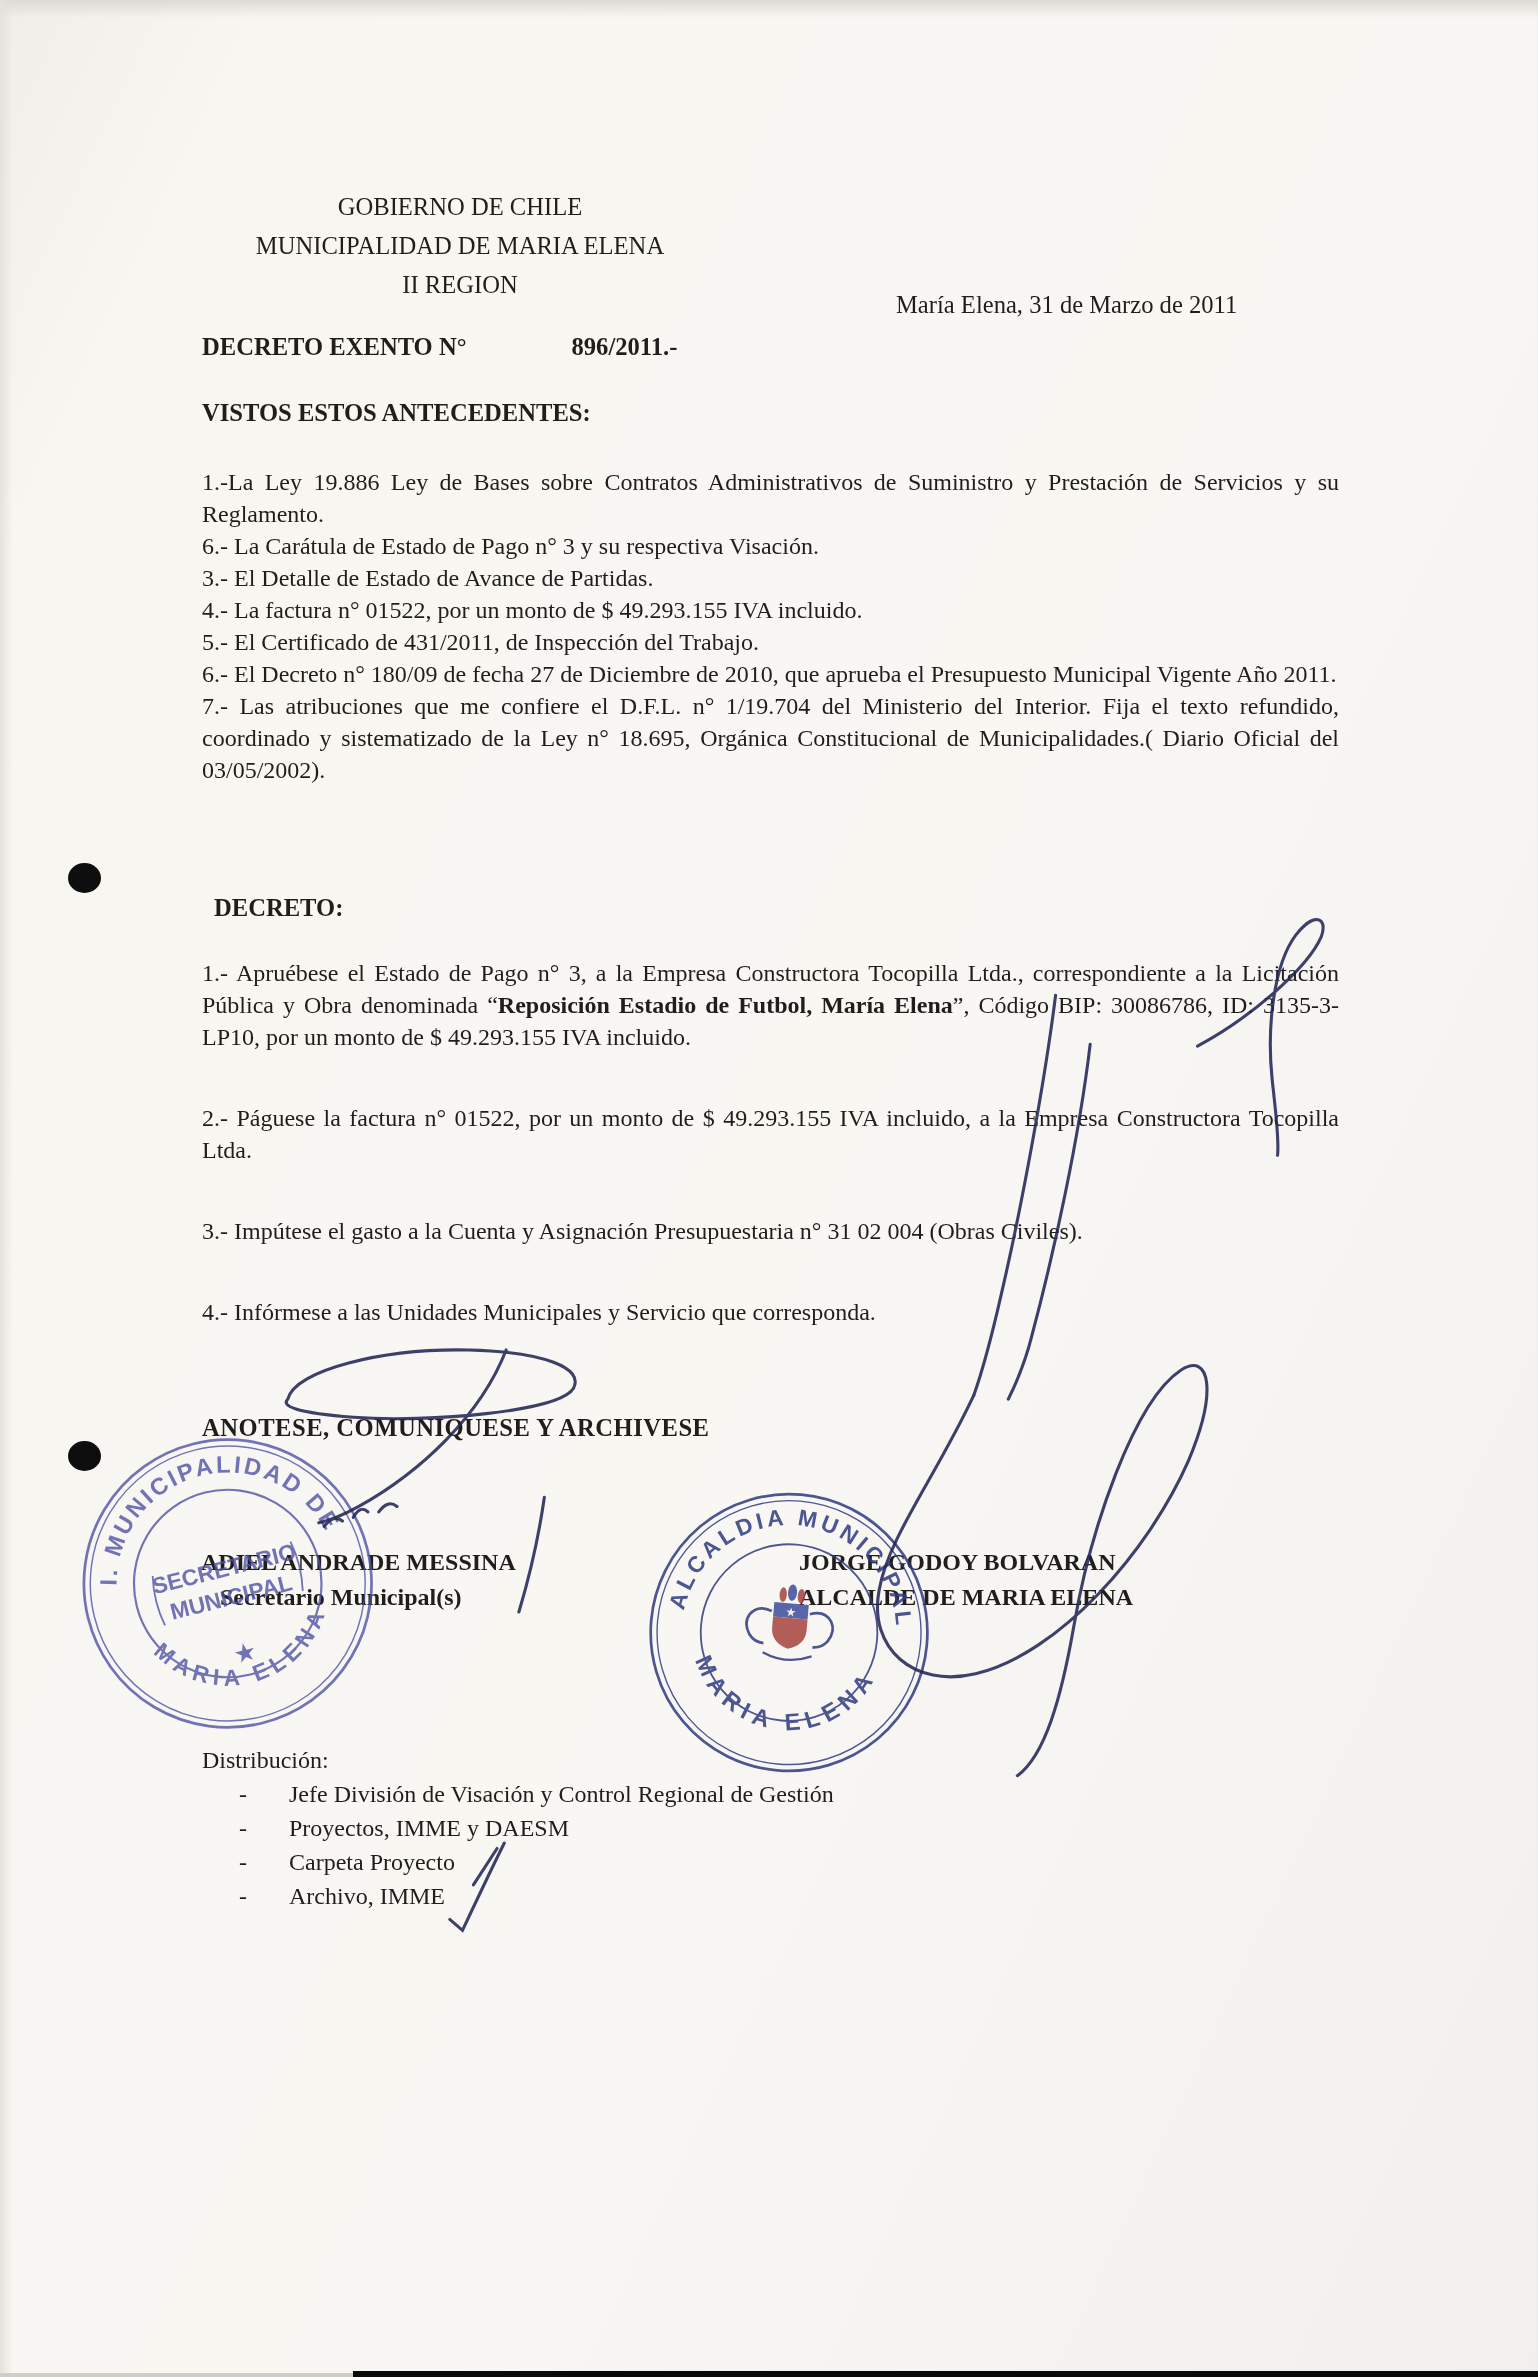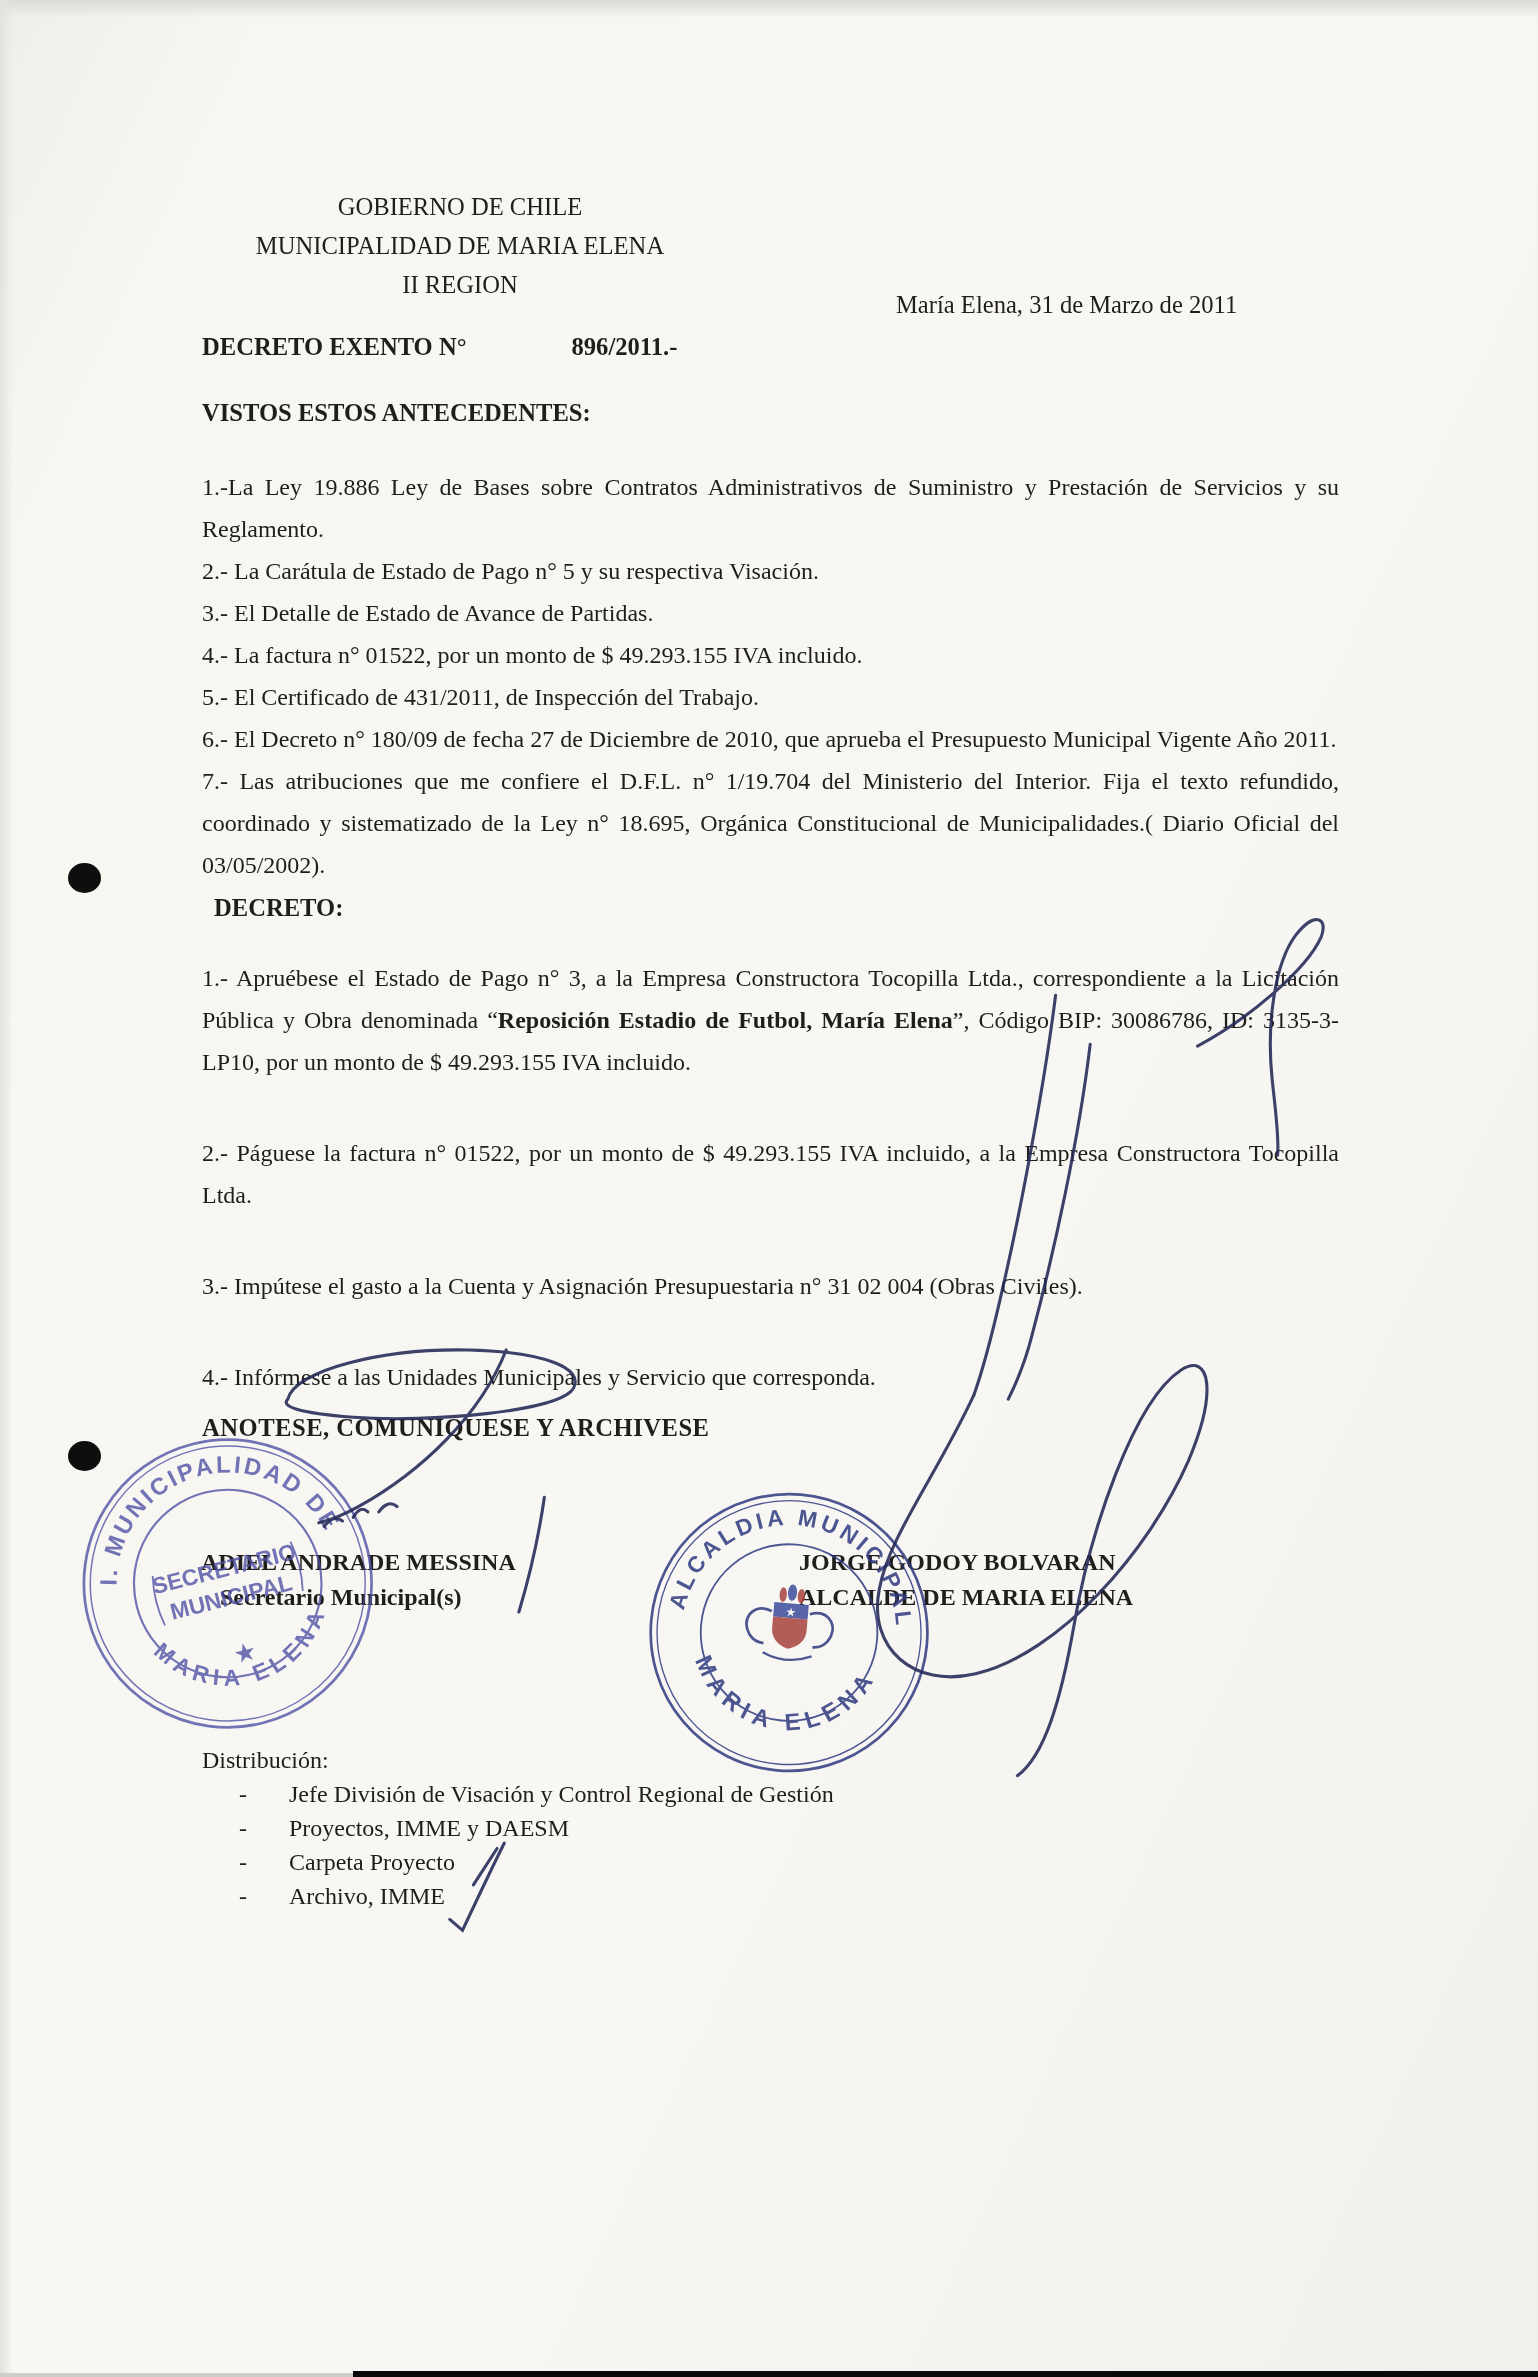--- a/index.html
+++ b/index.html
@@ -7,21 +7,21 @@
     position:relative;
     width:1539px;height:2377px;
     margin:0 auto;
     background:linear-gradient(115deg,#efeee9 0%,#f7f6f1 10%,#f8f7f3 55%,#f1f0ec 100%);
     font-family:"Liberation Serif", serif;
     color:#201e1b;
     overflow:hidden;
     padding-left:12px;
   }
   .abs{position:absolute;}
-  .body-text{font-size:24px;line-height:42px;}
+  .body-text{font-size:24px;line-height:32px;}
   .bold{font-weight:700;}
   .justify{text-align:justify;}
   .center{text-align:center;}
   .header-block{left:205px;top:187px;width:510px;line-height:39px;font-size:24.6px;}
   .dateline{left:896px;top:291px;font-size:24.6px;}
   .decree-line{left:202px;top:333px;font-size:24.6px;}
   .decree-line .num{margin-left:105px;}
   .vistos-heading{left:202px;top:399px;font-size:24.6px;}
   .vistos-list{left:202px;top:466px;width:1137px;}
   .vistos-list p{margin:0;}
@@ -69,21 +69,21 @@
 
   <div class="abs dateline">María Elena, 31 de Marzo de 2011</div>
 
   <div class="abs decree-line bold">
     <span>DECRETO EXENTO N°</span><span class="num">896/2011.-</span>
   </div>
 
   <div class="abs vistos-heading bold">VISTOS ESTOS ANTECEDENTES:</div>
   <div class="abs vistos-list body-text justify">
     <p>1.-La Ley 19.886 Ley de Bases sobre Contratos Administrativos de Suministro y Prestación de Servicios y su Reglamento.</p>
-    <p>2.- La Carátula de Estado de Pago n° 5 y su respectiva Visación.</p>
+    <p>6.- La Carátula de Estado de Pago n° 3 y su respectiva Visación.</p>
     <p>3.- El Detalle de Estado de Avance de Partidas.</p>
     <p>4.- La factura n° 01522, por un monto de $ 49.293.155 IVA incluido.</p>
     <p>5.- El Certificado de 431/2011, de Inspección del Trabajo.</p>
     <p>6.- El Decreto n° 180/09 de fecha 27 de Diciembre de 2010, que aprueba el Presupuesto Municipal Vigente Año 2011.</p>
     <p>7.- Las atribuciones que me confiere el D.F.L. n° 1/19.704 del Ministerio del Interior. Fija el texto refundido, coordinado y sistematizado de la Ley n° 18.695, Orgánica Constitucional de Municipalidades.( Diario Oficial del 03/05/2002).</p>
   </div>
 
   <div class="abs decreto-heading bold">DECRETO:</div>
   <div class="abs decreto-block body-text justify">
     <p><span>1.- Apruébese el Estado de Pago n° 3, a la Empresa Constructora Tocopilla Ltda., correspondiente a la Licitación Pública y Obra denominada “</span><span class="bold">Reposición Estadio de Futbol, María Elena</span><span>”, Código BIP: 30086786, ID: 3135-3-LP10, por un monto de $ 49.293.155 IVA incluido.</span></p>

